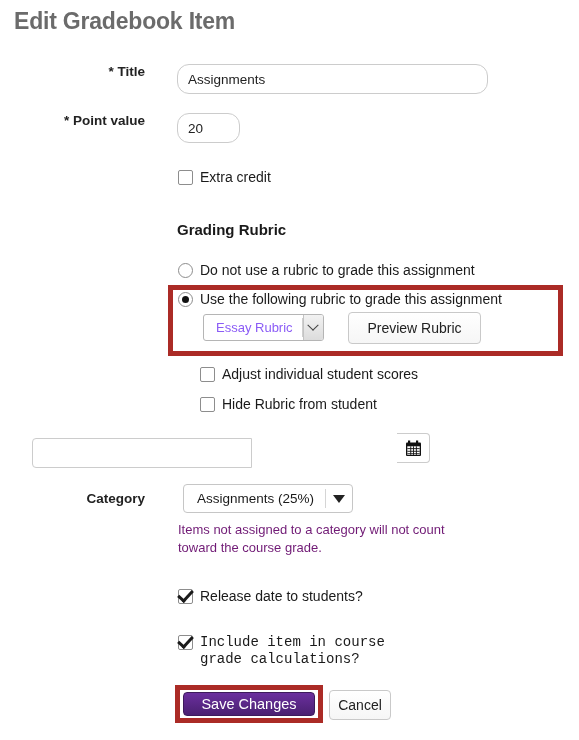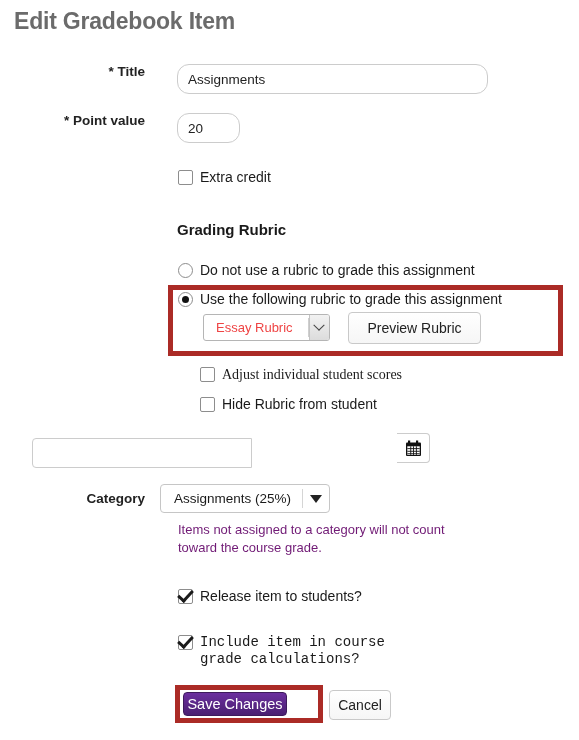--- a/index.html
+++ b/index.html
@@ -144,23 +144,23 @@
     height: 27px;
     box-sizing: border-box;
     border: 1px solid #b5b5b5;
     border-radius: 3px;
     background: #fff;
     overflow: hidden;
   }
   .sel-rubric .val {
     display: flex;
     align-items: center;
-    padding: 0 15px 0 12px;
+    padding: 0 9px 0 12px;
     font-size: 13px;
-    color: #ef4444;
+    color: #8b5cf6;
     white-space: nowrap;
   }
   .sel-rubric .divider {
     width: 1px;
     background: #cfcfcf;
     margin: 3px 0;
   }
   .sel-rubric .arrowbtn {
     width: 19px;
     background: linear-gradient(#f2f2f2, #dcdcdc);
@@ -307,21 +307,21 @@
 <div class="sel-rubric" style="left:203px; top:314px;">
   <span class="val">Essay Rubric</span>
   <span class="divider"></span>
   <span class="arrowbtn">
       <span class="chev"></span>
     </span>
 </div>
 
 <div class="btn-light" style="left:348px; top:312px; width:133px; height:32px;">Preview Rubric</div>
 
-<div class="optline" style="left:200px; top:366px;font-family:Liberation Serif, serif;">
+<div class="optline" style="left:200px; top:366px;">
   <span class="cbox"></span>
   <span class="lbl">Adjust individual student scores</span>
 </div>
 <div class="optline" style="left:200px; top:396px;">
   <span class="cbox"></span>
   <span class="lbl">Hide Rubric from student</span>
 </div>
 
 <div class="row" style="left:0; top:438px;">
   <div class="f-field">
@@ -341,34 +341,34 @@
       <rect x="5.3" y="6.3" width="0.9" height="8.6"></rect>
       <rect x="8.1" y="6.3" width="0.9" height="8.6"></rect>
       <rect x="10.9" y="6.3" width="0.9" height="8.6"></rect>
     </g>
   </svg>
 </div>
 
 <div class="row" style="left:0; top:491px;">
   <div class="f-label">Category</div>
 </div>
-<div class="sel-cat" style="left:160px; top:484px;">
+<div class="sel-cat" style="left:183px; top:484px;">
   <span class="val">Assignments (25%)</span>
   <span class="divider"></span>
   <span class="caret-wrap">
       <span class="caret"></span>
     </span>
 </div>
 <div class="help" style="left:178px; top:521px;">Items not assigned to a category will not count toward the course grade.</div>
 
 <div class="optline" style="left:178px; top:588px;">
   <span class="cbox checked"></span>
-  <span class="lbl">Release item to students?</span>
+  <span class="lbl">Release date to students?</span>
 </div>
 
 <div class="optline" style="left:178px; top:634px; width:240px;font-family:Liberation Mono, monospace;">
   <span class="cbox checked"></span>
   <span class="lbl">Include item in course grade calculations?</span>
 </div>
 
 <div class="hl-box" style="left:175px; top:685px; width:148px; height:38px;"></div>
-<div class="btn-purple" style="left:183px; top:692px; width:104px; height:24px;">Save Changes</div>
+<div class="btn-purple" style="left:183px; top:692px; width:132px; height:24px;">Save Changes</div>
 <div class="btn-light" style="left:329px; top:690px; width:62px; height:30px;">Cancel</div>
 
 </body></html>

